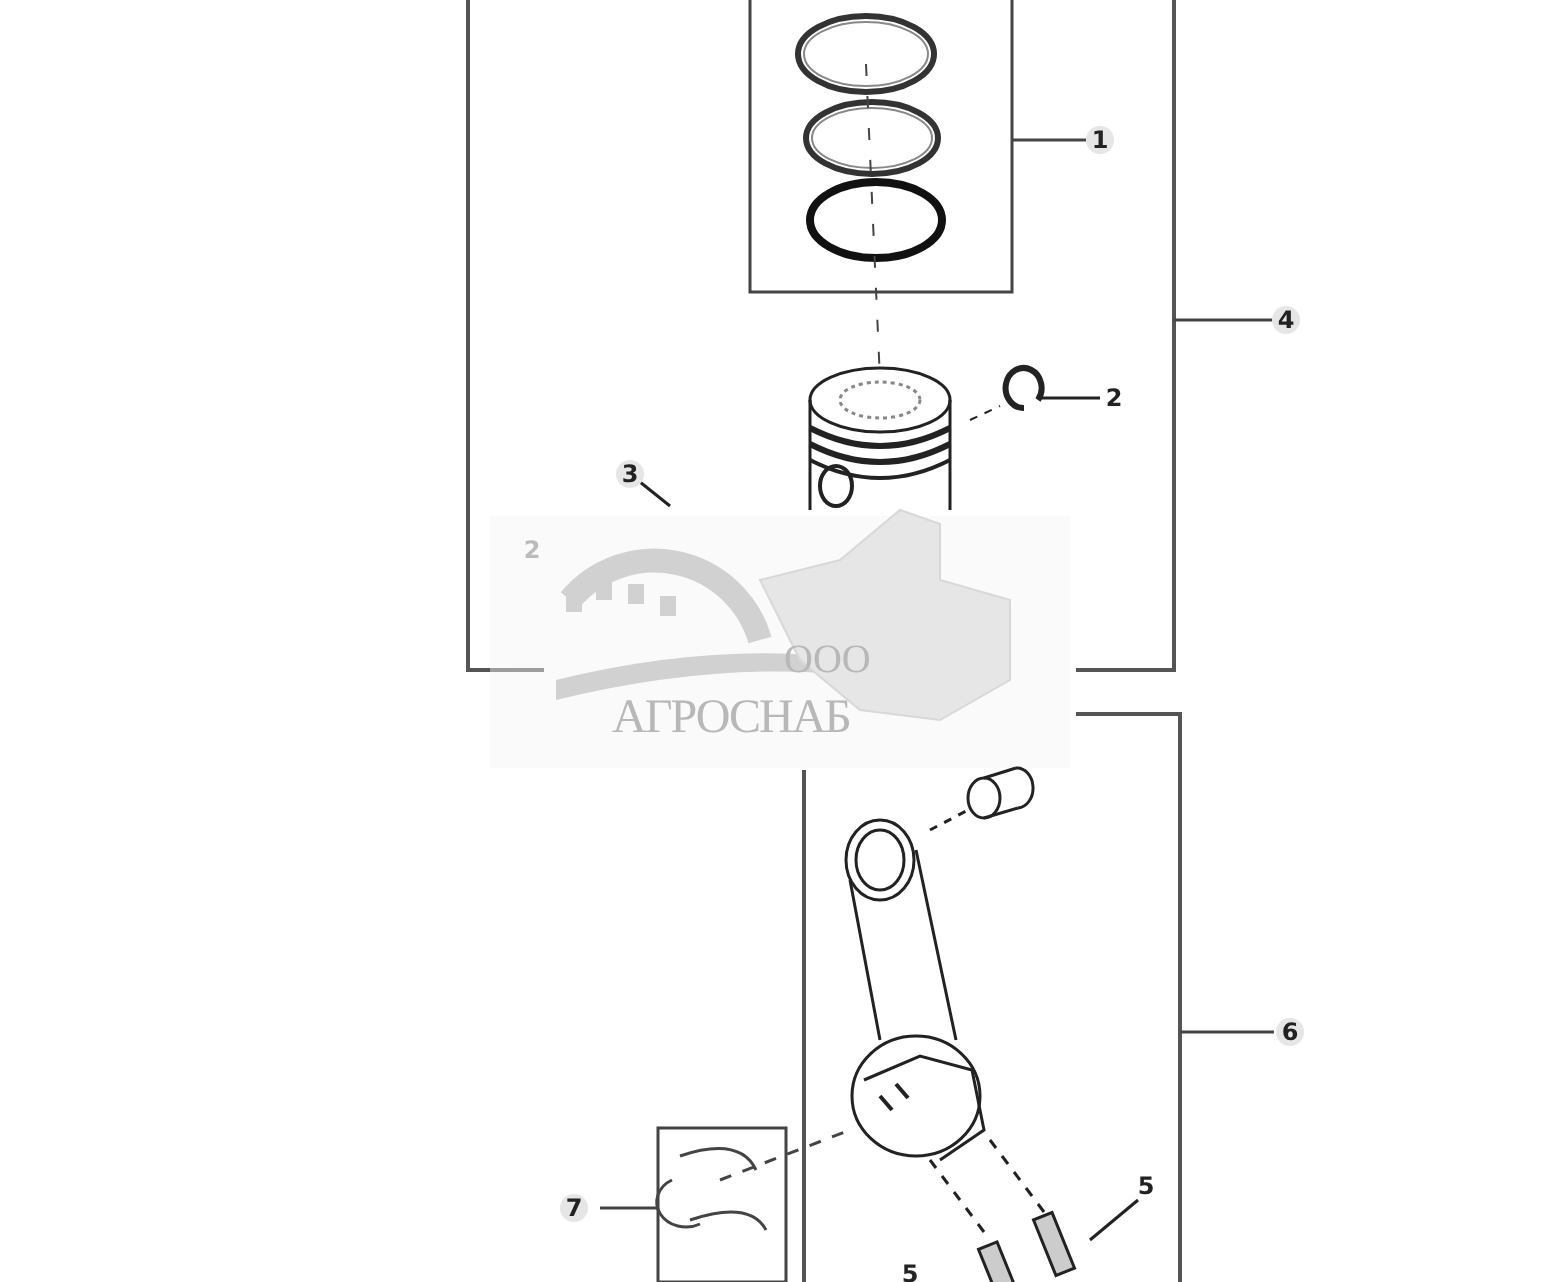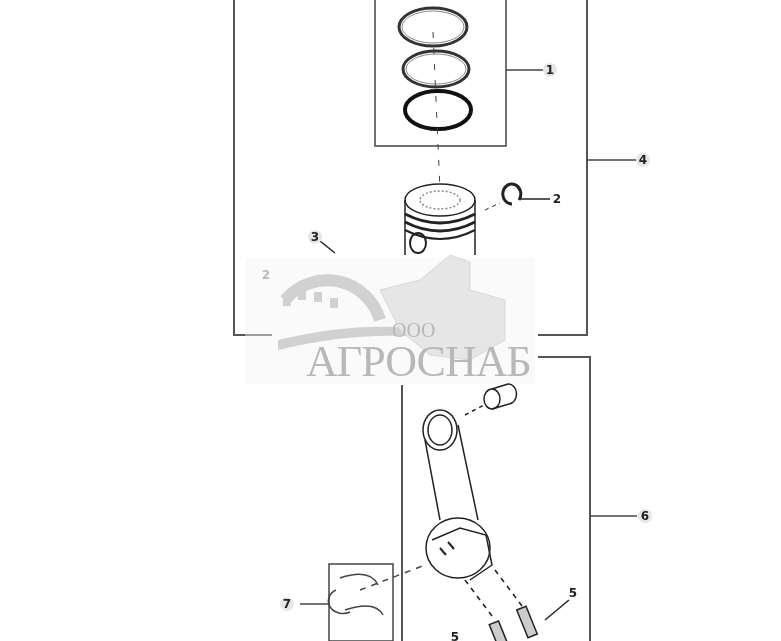--- a/index.html
+++ b/index.html
@@ -98,21 +98,21 @@
   <g stroke="#222" fill="#ccc" stroke-width="1.5">
     <line x1="465" y1="580" x2="495" y2="620" stroke-dasharray="5,5" fill="none"></line>
     <line x1="495" y1="570" x2="525" y2="610" stroke-dasharray="5,5" fill="none"></line>
     <rect x="522" y="607" width="10" height="30" transform="rotate(-22 527 622)"></rect>
     <rect x="493" y="622" width="10" height="22" transform="rotate(-22 498 633)"></rect>
     <line x1="545" y1="620" x2="569" y2="600" fill="none"></line>
   </g>
 </svg>
 
 <div class="wm-text" style="left:392px; top:319px; font-size:20px;">ООО</div>
-<div class="wm-text" style="left:306px; top:336px; font-size:44px; letter-spacing:-1px;">АГРОСНАБ</div>
+<div class="wm-text" style="left:306px; top:346px; font-size:24px; letter-spacing:-1px;">АГРОСНАБ</div>
 
 <div class="callout" style="left:543px; top:63px;">1</div>
 <div class="callout" style="left:550px; top:192px; background:transparent;">2</div>
 <div class="callout" style="left:259px; top:268px; background:transparent; color:#bbb;">2</div>
 <div class="callout" style="left:308px; top:230px;">3</div>
 <div class="callout" style="left:636px; top:153px;">4</div>
 <div class="callout" style="left:566px; top:586px; background:transparent;">5</div>
 <div class="callout" style="left:448px; top:630px; background:transparent;">5</div>
 <div class="callout" style="left:638px; top:509px;">6</div>
 <div class="callout" style="left:280px; top:597px;">7</div>

